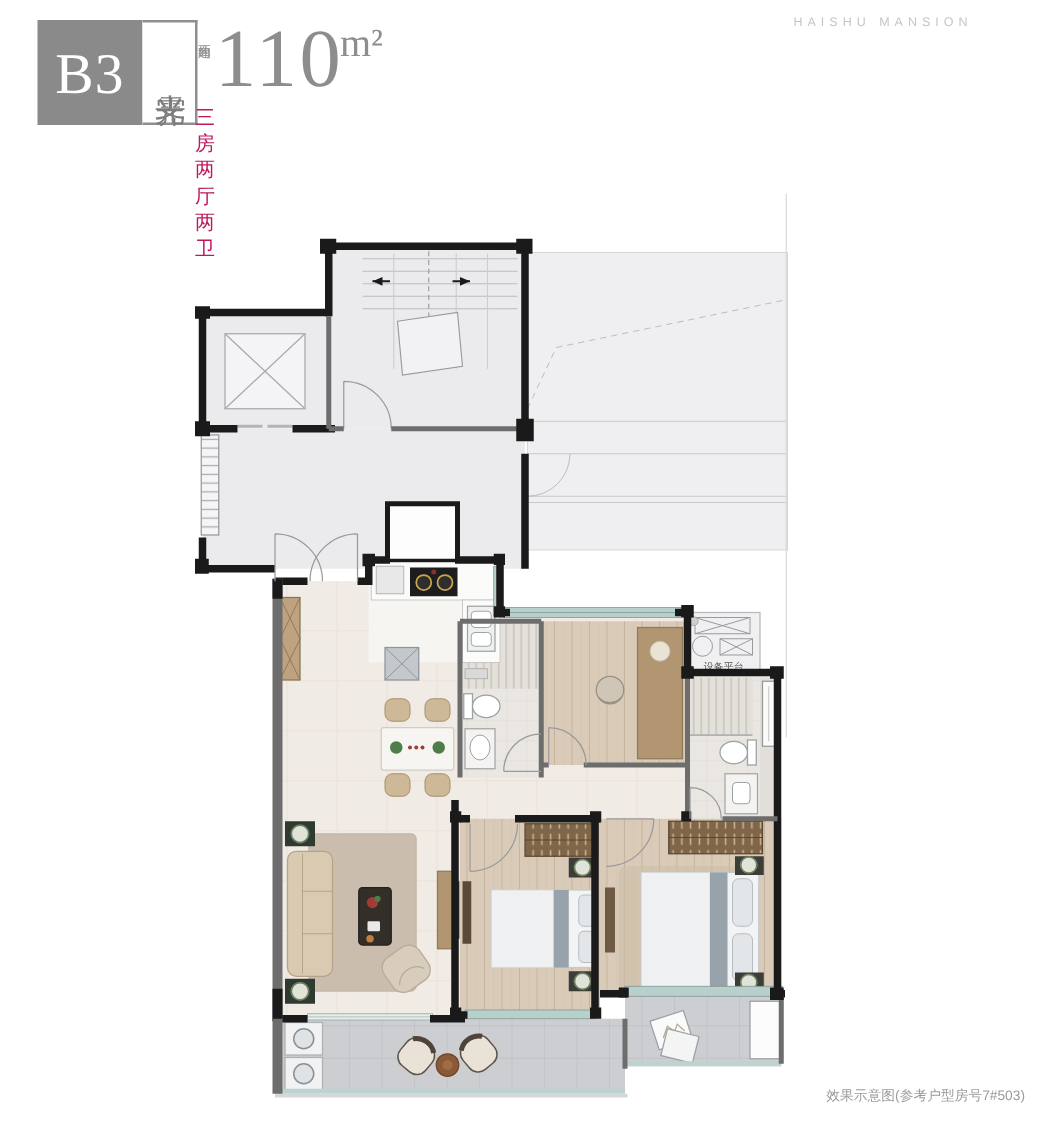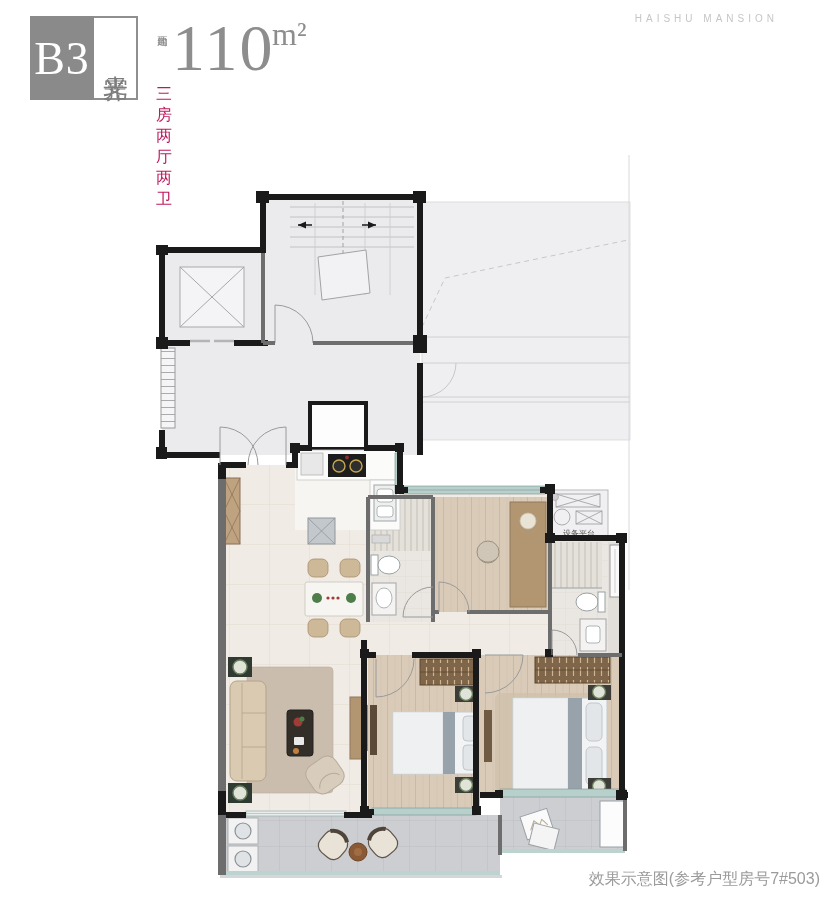--- a/index.html
+++ b/index.html
@@ -1,39 +1,39 @@
 <!DOCTYPE html>
 <html><head>
 <meta charset="utf-8">
 <style>
   html,body{margin:0;padding:0;background:#ffffff;}
   #page{position:relative;width:834px;height:900px;background:#ffffff;overflow:hidden;
         font-family:"Liberation Sans",sans-serif;}
   
   #hdr{position:absolute;left:30px;top:16px;height:86px;}
   .badge{position:absolute;left:0;top:0;display:flex;}
-  .badge-code{width:64px;height:84px;background:#8a8a8a;color:#ffffff;
+  .badge-code{width:84px;height:84px;background:#8a8a8a;color:#ffffff;
       font-family:"Liberation Serif",serif;font-size:46px;display:flex;
       align-items:center;justify-content:center;letter-spacing:1px;}
   .badge-name{width:42px;height:80px;background:#ffffff;border:2px solid #8f8f8f;
       border-left:none;color:#7d7d7d;font-size:25px;line-height:1.25;
       display:flex;align-items:center;justify-content:center;}
   .vert{writing-mode:vertical-rl;text-orientation:upright;letter-spacing:3px;}
   .area-wrap{position:absolute;left:126px;top:6px;white-space:nowrap;}
   .area-prefix{position:absolute;left:0;top:6px;width:12px;font-size:10px;color:#8f8f8f;
       line-height:1.15;writing-mode:vertical-rl;text-orientation:upright;}
   .area-num{position:absolute;left:16px;top:-12px;font-family:"Liberation Serif",serif;
       font-weight:400;font-size:66px;color:#8d8d8d;letter-spacing:2px;}
   .area-unit{position:absolute;left:116px;top:-6px;font-family:"Liberation Serif",serif;
       font-size:32px;color:#8d8d8d;}
   .layout-desc{position:absolute;left:126px;top:68px;font-size:16px;color:#be185d;
       letter-spacing:3px;}
   #brand{position:absolute;right:56px;top:13px;font-size:10px;letter-spacing:4px;
       color:#c6c6c6;}
-  #foot-note{position:absolute;right:14px;top:869px;font-size:16px;color:#9b9b9b;}
+  #foot-note{position:absolute;right:14px;top:869px;font-size:11px;color:#9b9b9b;}
   #plan{position:absolute;left:150px;top:145px;}
   svg text{font-family:"Liberation Sans",sans-serif;}
 </style>
 </head>
 <body>
 
 <div id="page">
 
   <div id="hdr">
     <div class="badge">

